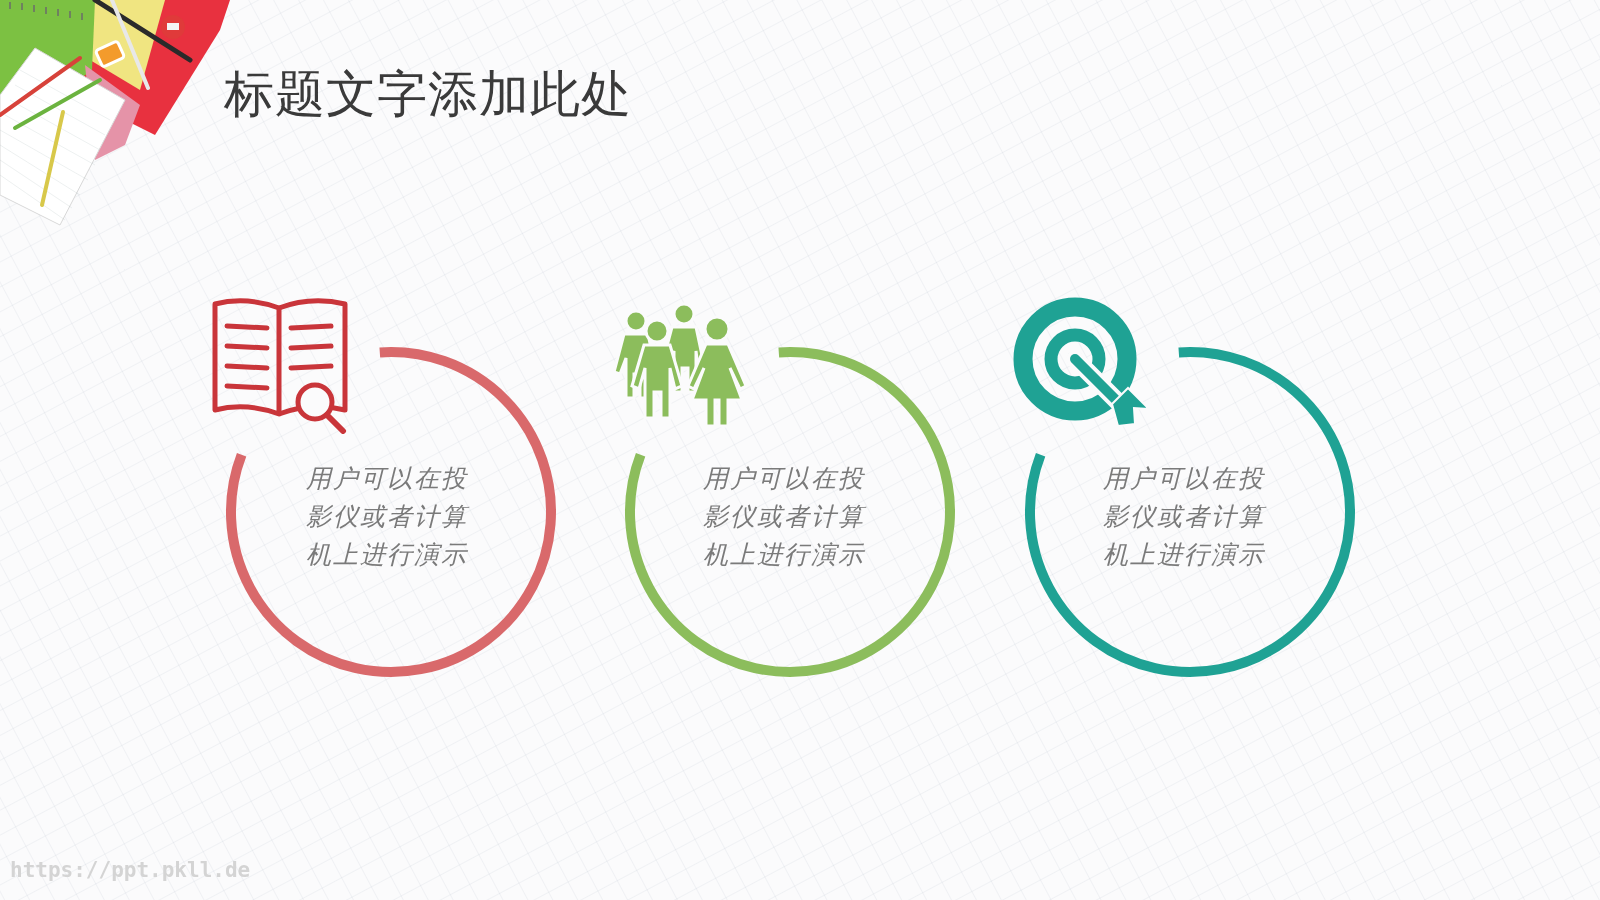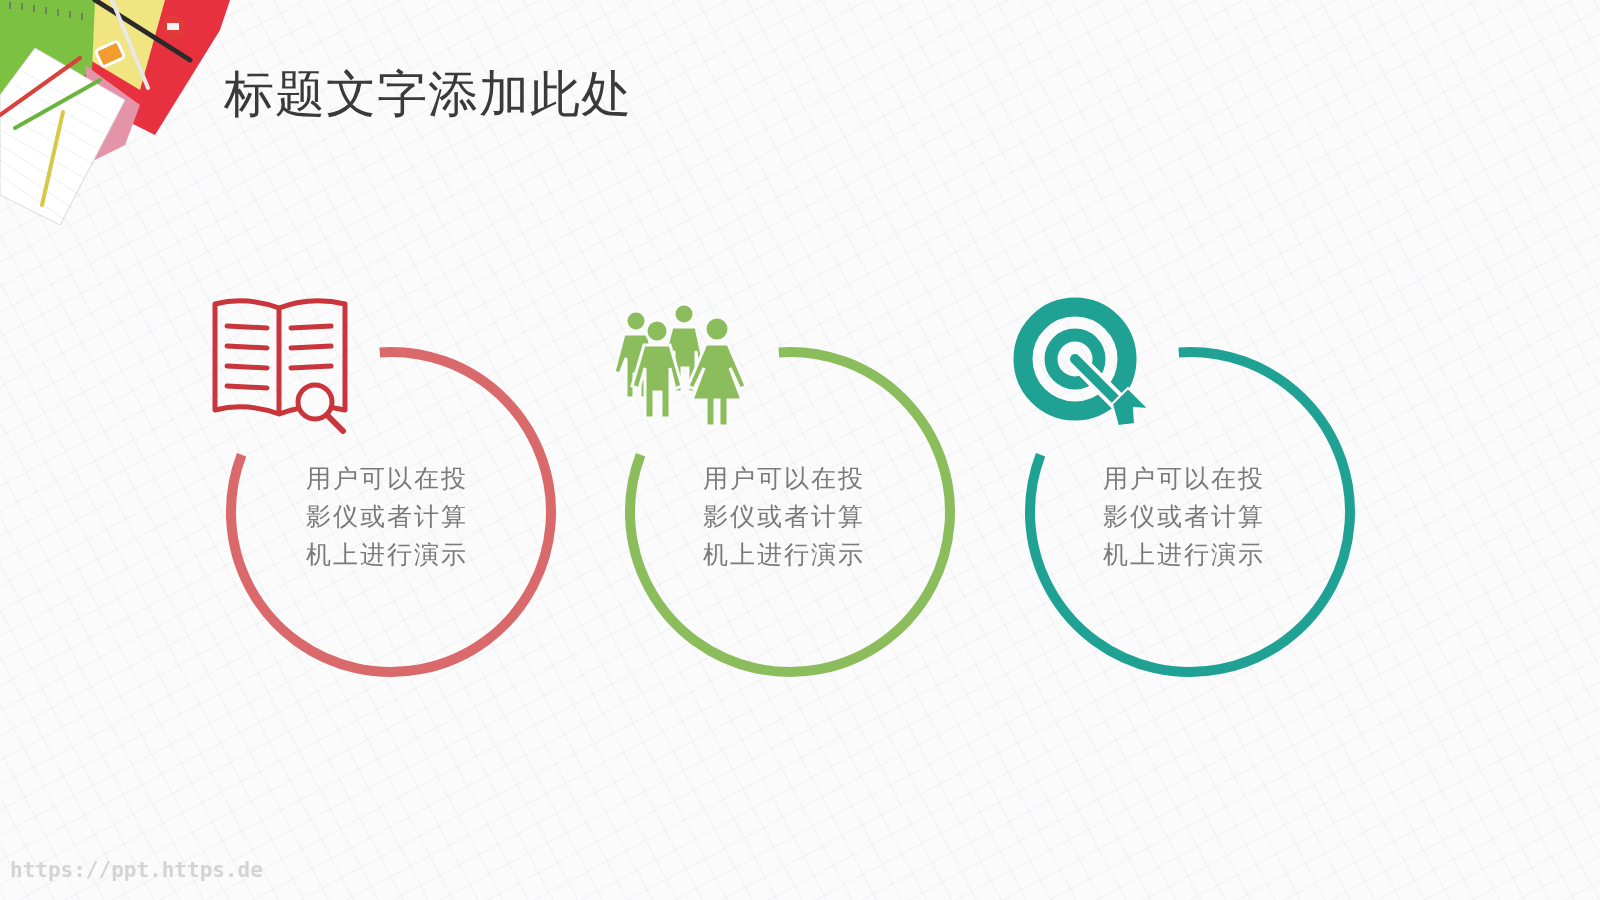--- a/index.html
+++ b/index.html
@@ -23,21 +23,21 @@
     font-size: 50px; color: #3a3a3a; letter-spacing: 1px; font-weight: 400;
     line-height: 72px; white-space: nowrap;
   }
   .item { position: absolute; top: 290px; width: 400px; height: 400px; }
   .item svg.ring { position: absolute; left: 0; top: 0; }
   .item .icon { position: absolute; }
   .item .desc {
     position: absolute; width: 190px;
     font-size: 25px; line-height: 38px; color: #7a7a7a; letter-spacing: 2px;
   }
-  .desc span { display: block; white-space: nowrap; }
+  .desc span { display: block; white-space: nowrap; font-style: italic; }
   .watermark {
     position: absolute; left: 10px; bottom: 18px;
     font-family: "DejaVu Sans Mono", "Liberation Mono", monospace;
     font-size: 21px; font-weight: bold; color: #d4d4d4; letter-spacing: 0px;
   }
 </style>
 </head>
 <body>
 
 <div class="grid-bg"></div>
@@ -147,13 +147,13 @@
     <line x1="63" y1="63" x2="112" y2="112" stroke="#1fa294" stroke-width="10" stroke-linecap="round"></line>
     <polygon points="100,108 116,92 137,113 122,112 123,128 106,130" fill="#1fa294" stroke="#fbfbfc" stroke-width="2"></polygon>
   </svg>
   <div class="desc" style="left:113px; top:170px;">
     <span>用户可以在投</span>
     <span>影仪或者计算</span>
     <span>机上进行演示</span>
   </div>
 </div>
 
-<div class="watermark">https://ppt.https.de</div>
+<div class="watermark">https://ppt.pkll.de</div>
 
 </body></html>

